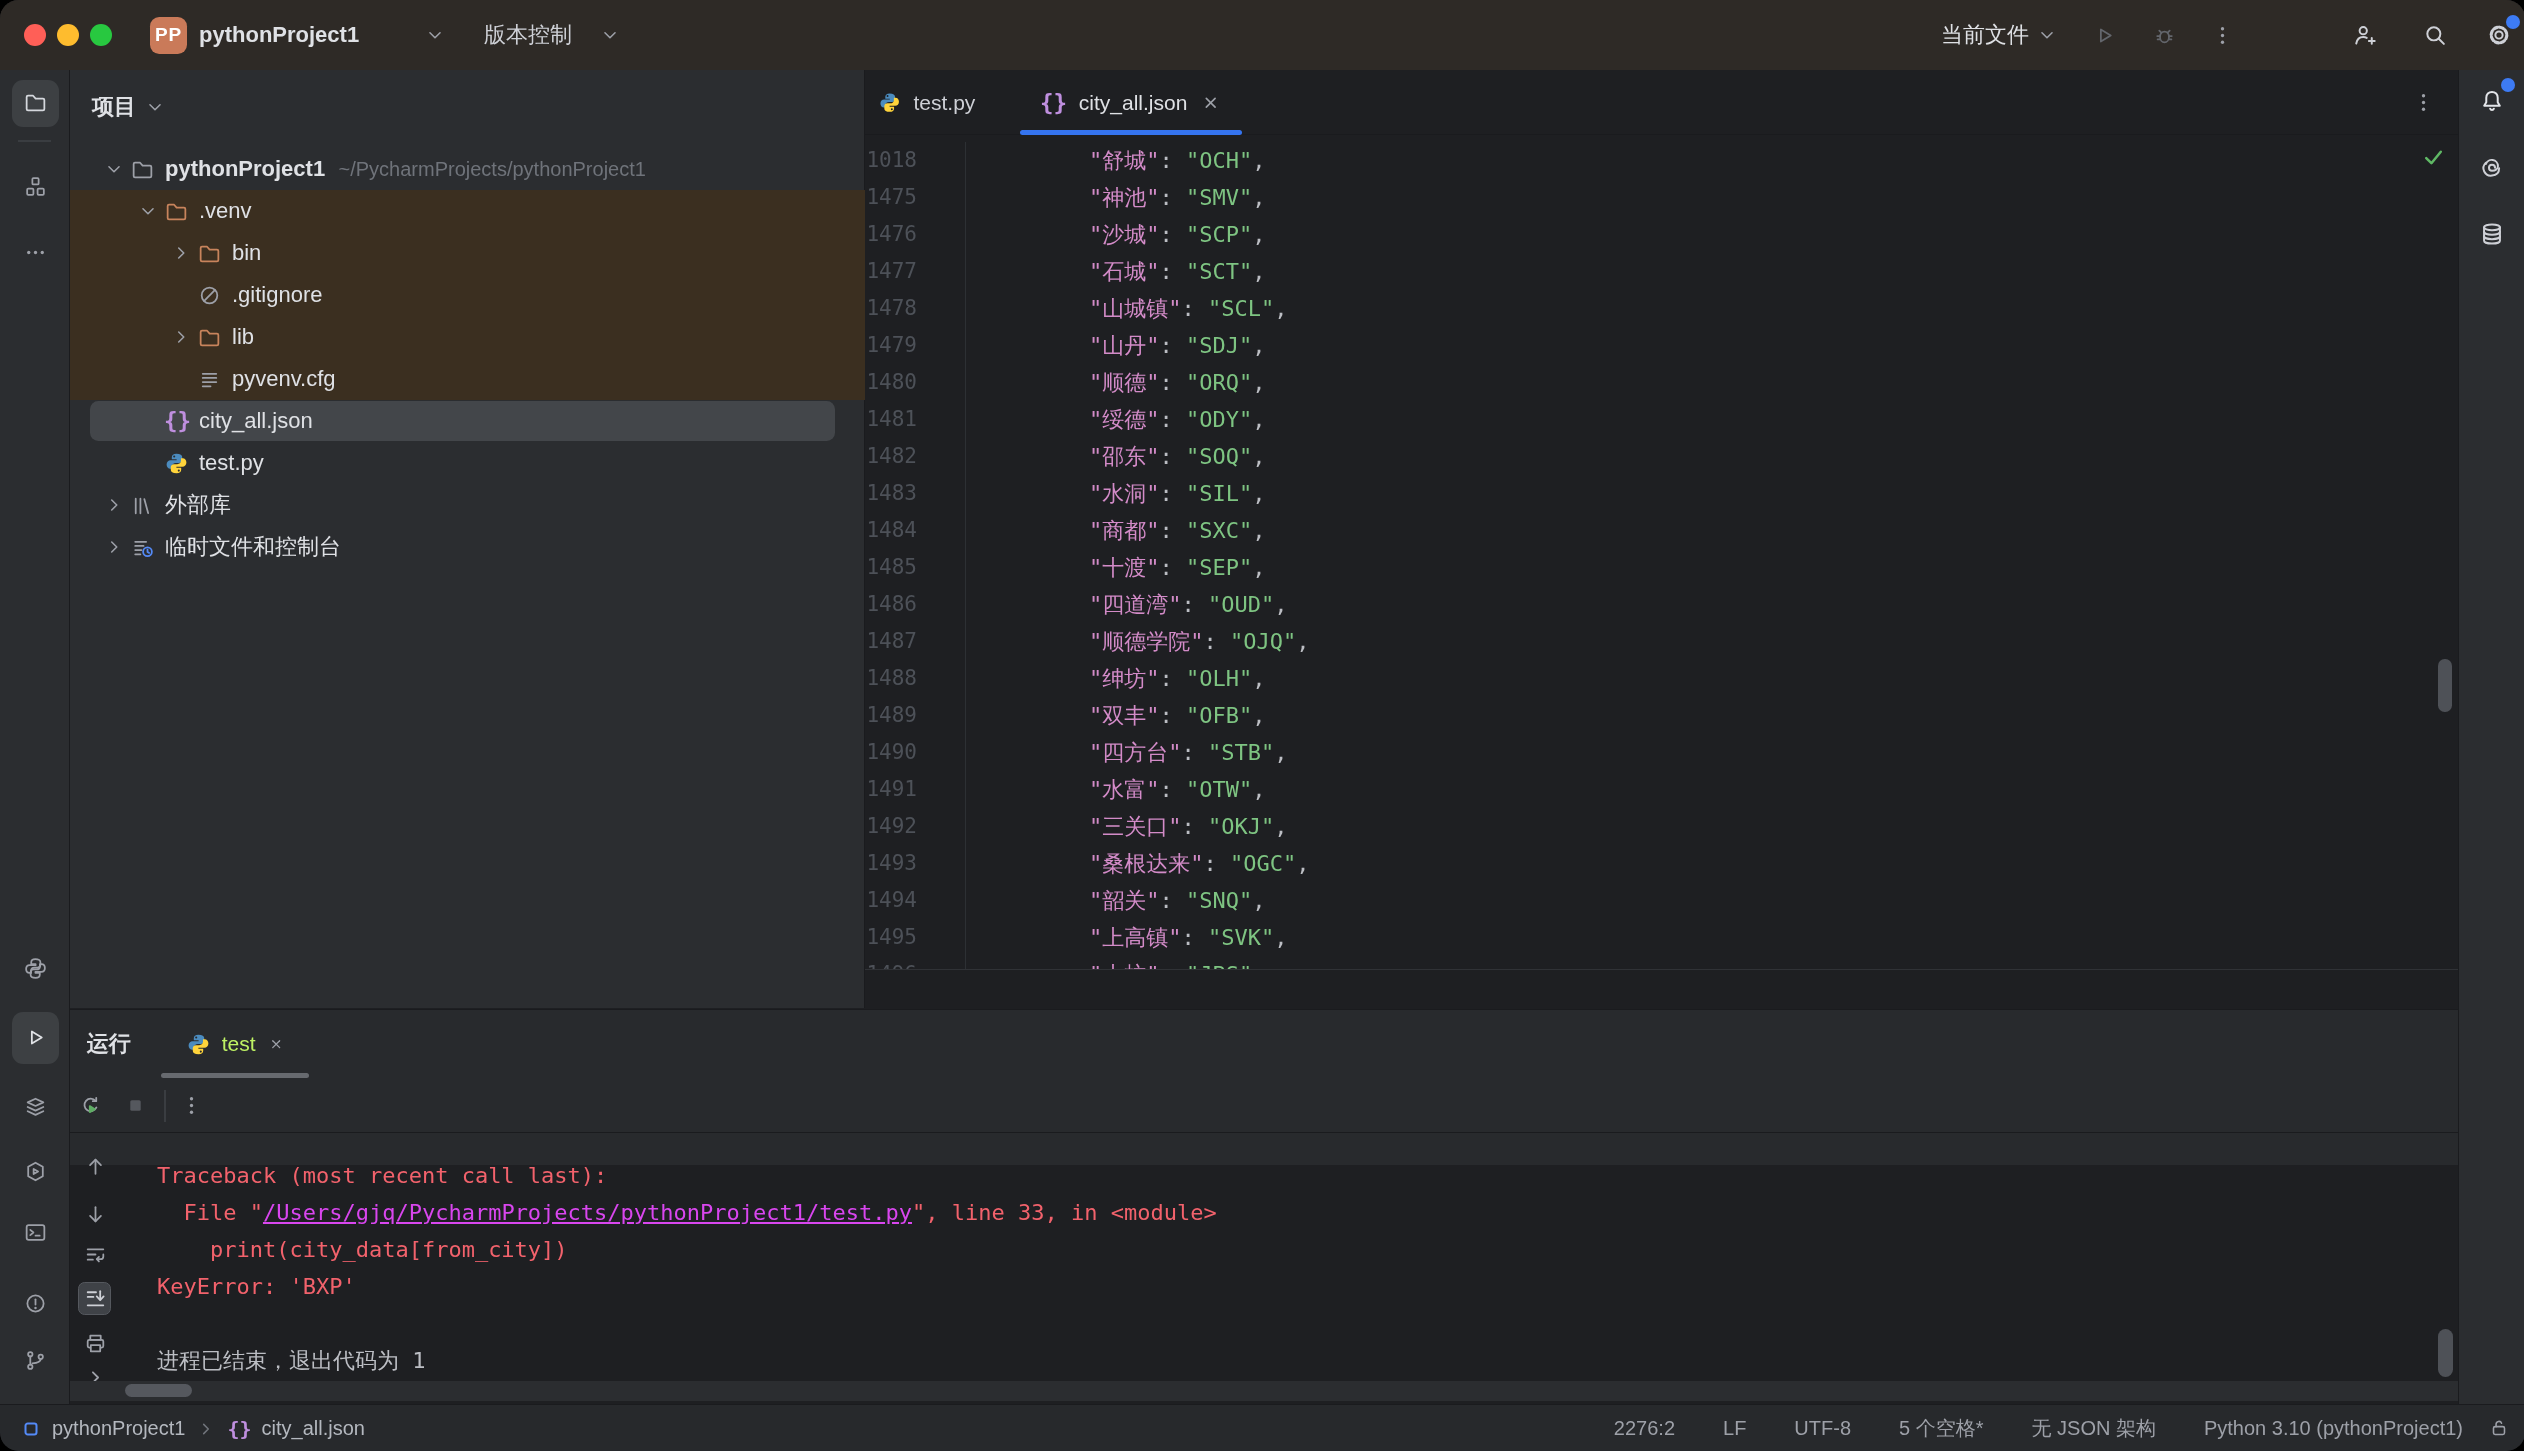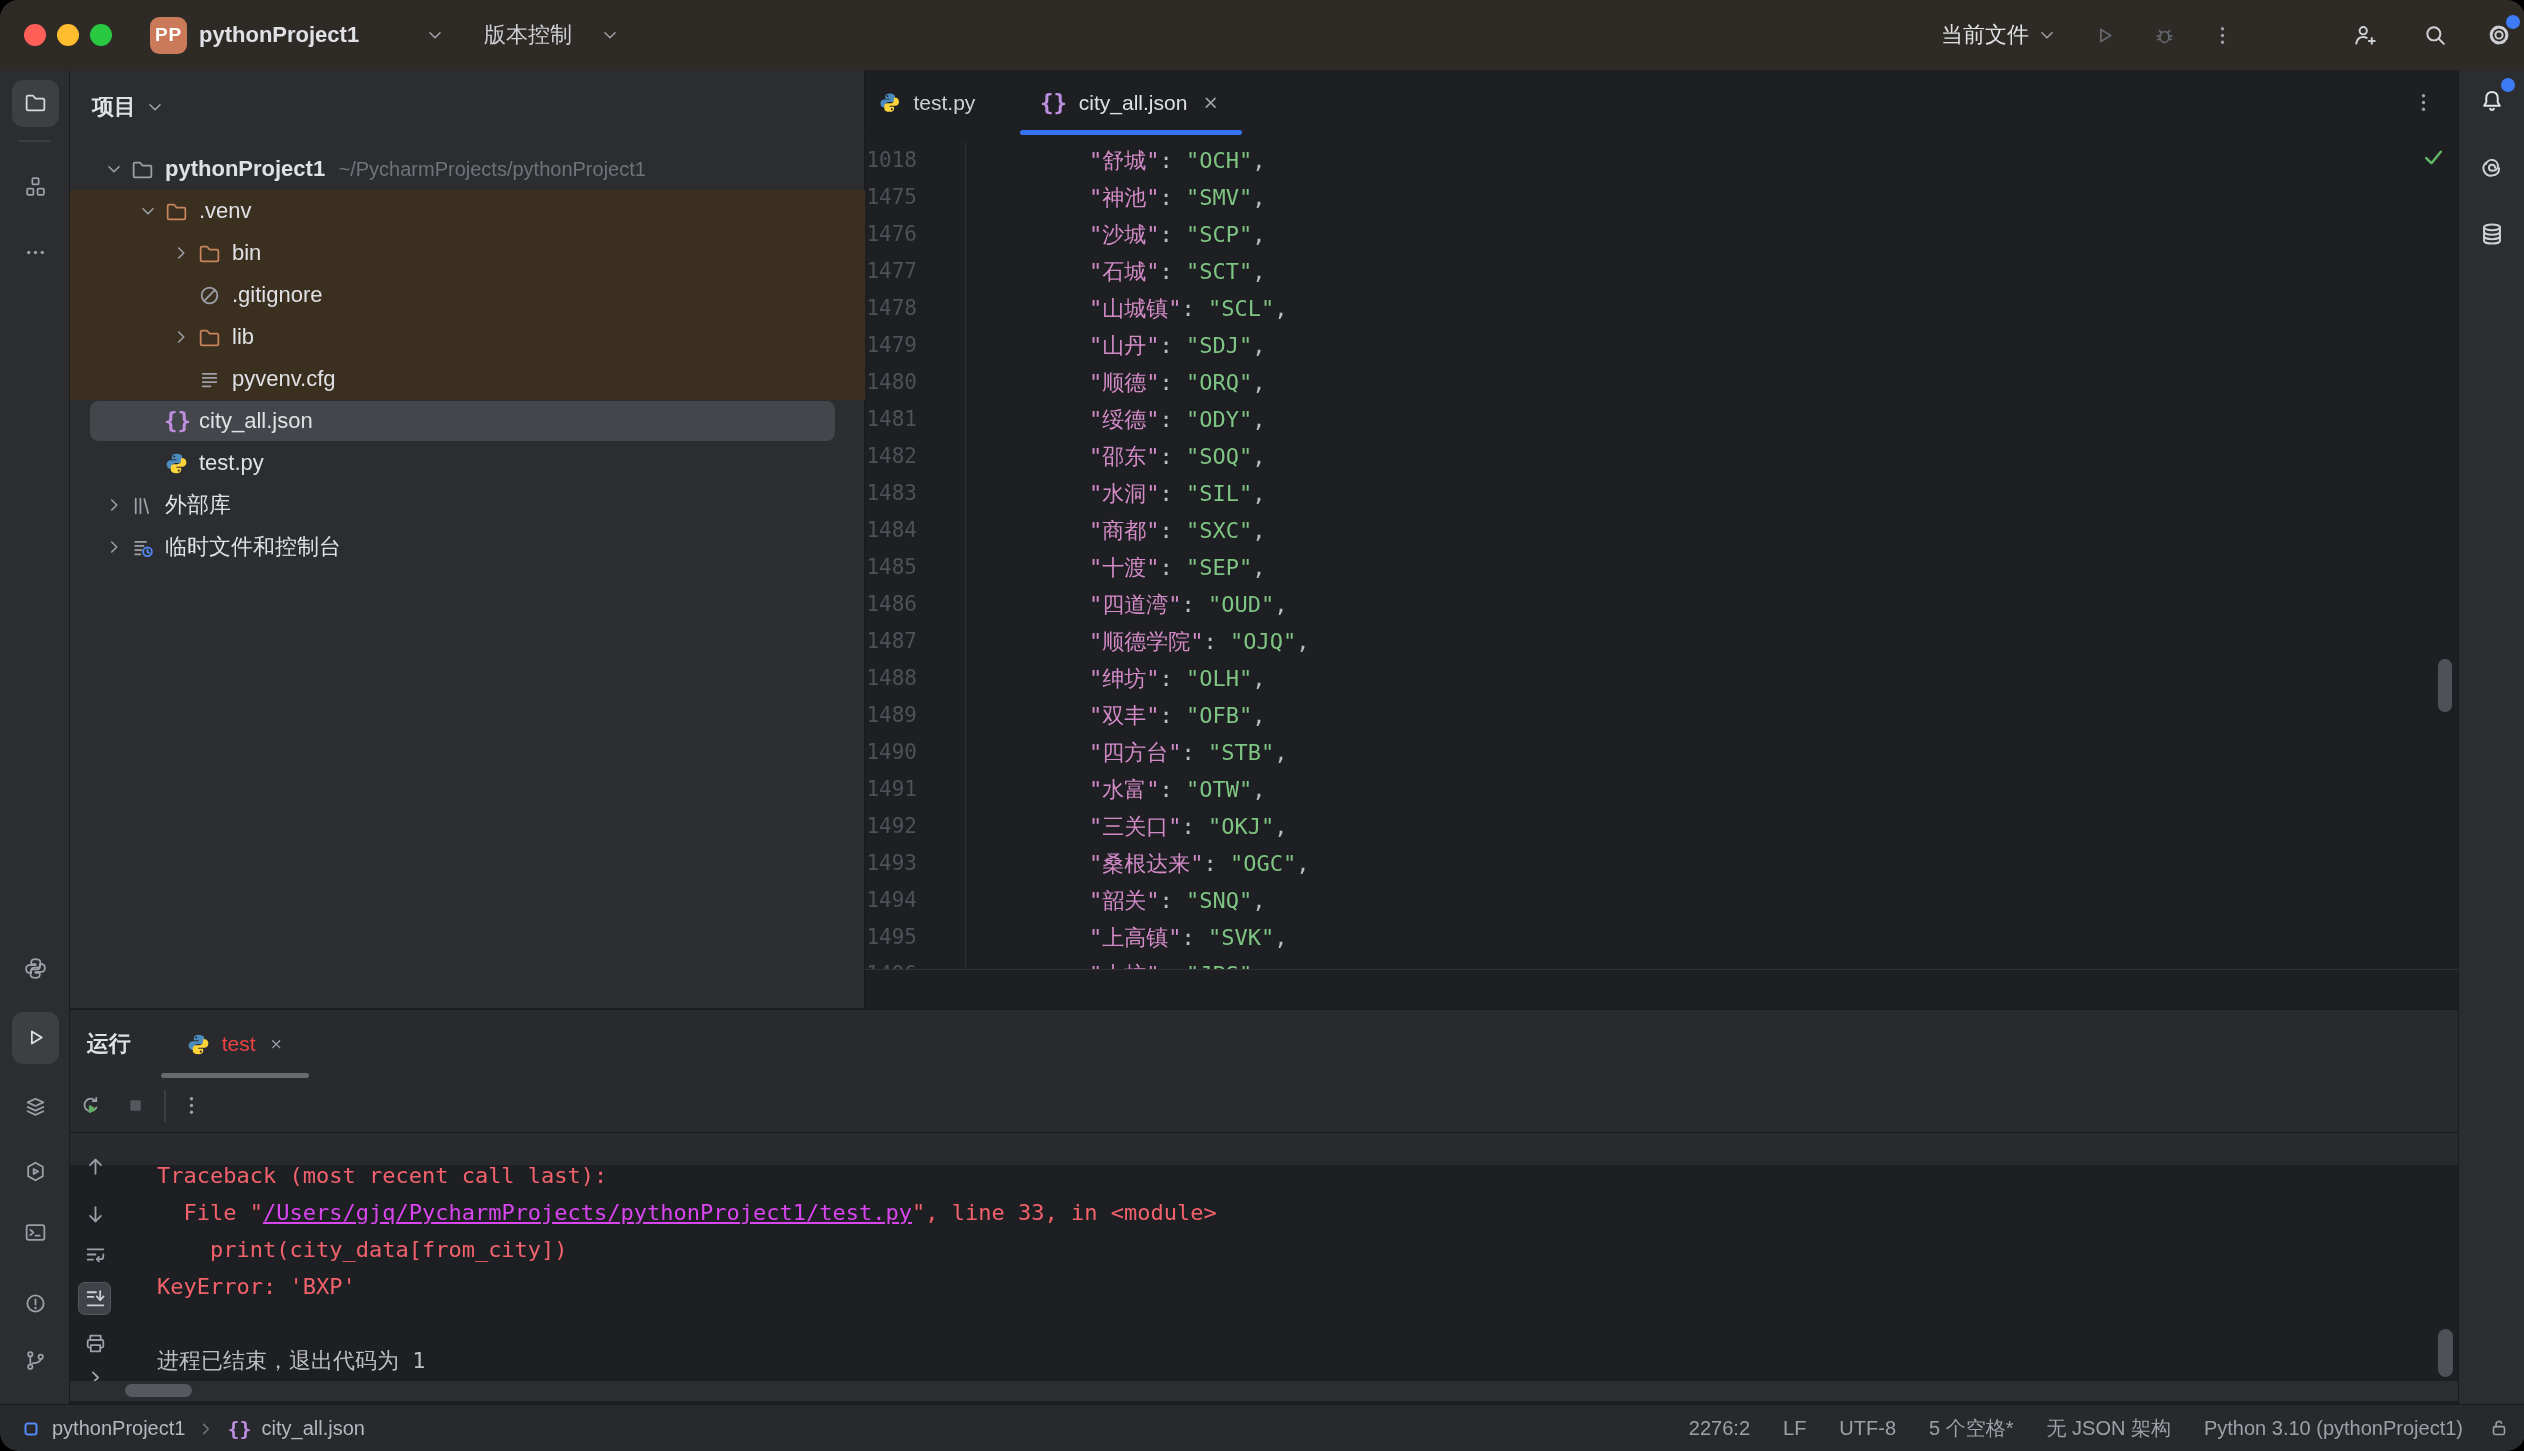--- a/index.html
+++ b/index.html
@@ -63,41 +63,41 @@
   .code-col{position:absolute;left:122px;top:6.7px;white-space:pre;border-left:0.8px solid #2d3034;margin-left:-22px;padding-left:70px;}
   .ck{color:#d38bc8;}
   .cp{color:#bcbec4;}
   .cs{color:#7ec482;}
   .ed-thumb{left:1573px;top:589px;width:14px;height:53px;border-radius:6.7px;background:#4e5157;}
 
   
   .run-panel{left:70px;top:1009px;width:2388px;height:396px;background:#282a2d;border-top:0.8px solid #1a1b1e;}
   .rp-tabrow{left:0;top:0;width:2388px;height:68px;}
   .rp-title{left:16.7px;top:0;height:68px;display:flex;align-items:center;color:#dfe1e5;font-size:22px;font-weight:600;}
-  .rp-tab{left:104px;top:0;height:68px;display:flex;align-items:center;gap:11px;color:#ef4444;font-size:21px;padding:0 11.7px;text-align:center;}
+  .rp-tab{left:104px;top:0;height:68px;display:flex;align-items:center;gap:11px;color:#bef264;font-size:21px;padding:0 11.7px;text-align:center;}
   .rp-underline{left:91px;top:63px;width:148px;height:5px;border-radius:2.5px;background:#676a6f;}
   .rp-toolbar{left:0;top:68px;width:2388px;height:55px;border-bottom:0.8px solid #1a1b1e;color:#9da0a8;}
   .rp-tool-div{left:97px;top:80px;width:1.7px;height:32px;background:#3a3d41;}
   .console{left:0;top:124px;width:2388px;height:272px;background:#1e1f22;overflow:hidden;margin-top:31px;}
   .console-pre{position:absolute;left:87px;top:-8.3px;font-family:"DejaVu Sans Mono",monospace;font-size:22px;line-height:37px;white-space:pre;}
   .cl-error{color:#f2626c;}
   .cl-link{color:#d946ef;text-decoration:underline;}
   .cl-plain{color:#bcbec4;}
   .cgutter{left:0;top:124px;width:87px;height:272px;color:#9da0a8;}
   .cg{left:12.5px;width:25px;height:25px;}
   .cg-hl{left:8.3px;top:148px;width:33px;height:33px;background:#3f4247;border:0.8px solid #55585e;border-radius:6.7px;}
   .h-track{left:0;top:371px;width:2388px;height:20px;background:#2b2d30;}
   .h-thumb{left:55px;top:374px;width:67px;height:13.4px;border-radius:6.7px;background:#55585e;}
   .v-thumb{left:2368px;top:319px;width:15px;height:48px;border-radius:7.5px;background:#4e5157;}
 
   
   .statusbar{left:0;top:1404px;width:2525px;height:47px;background:#27292c;border-top:0.8px solid #1a1b1e;
     border-radius:0 0 18.4px 18.4px;font-size:20px;color:#9da0a8;}
   .sb-left{left:20px;top:0;height:47px;display:flex;align-items:center;gap:10px;color:#b4b8bf;}
-  .sb-right{right:62px;top:0;height:47px;display:flex;align-items:center;gap:33px;}
+  .sb-right{right:62px;top:0;height:47px;display:flex;align-items:center;gap:48px;}
   .sb-sep{color:#6f737a;}
 
   .watermark{right:23.4px;top:1363px;font-size:47px;color:#9a9ca0;opacity:.93;z-index:60;font-weight:500;}
 </style>
 </head>
 <body>
 
 <div class="window">
 
   <div class="abs titlebar">

